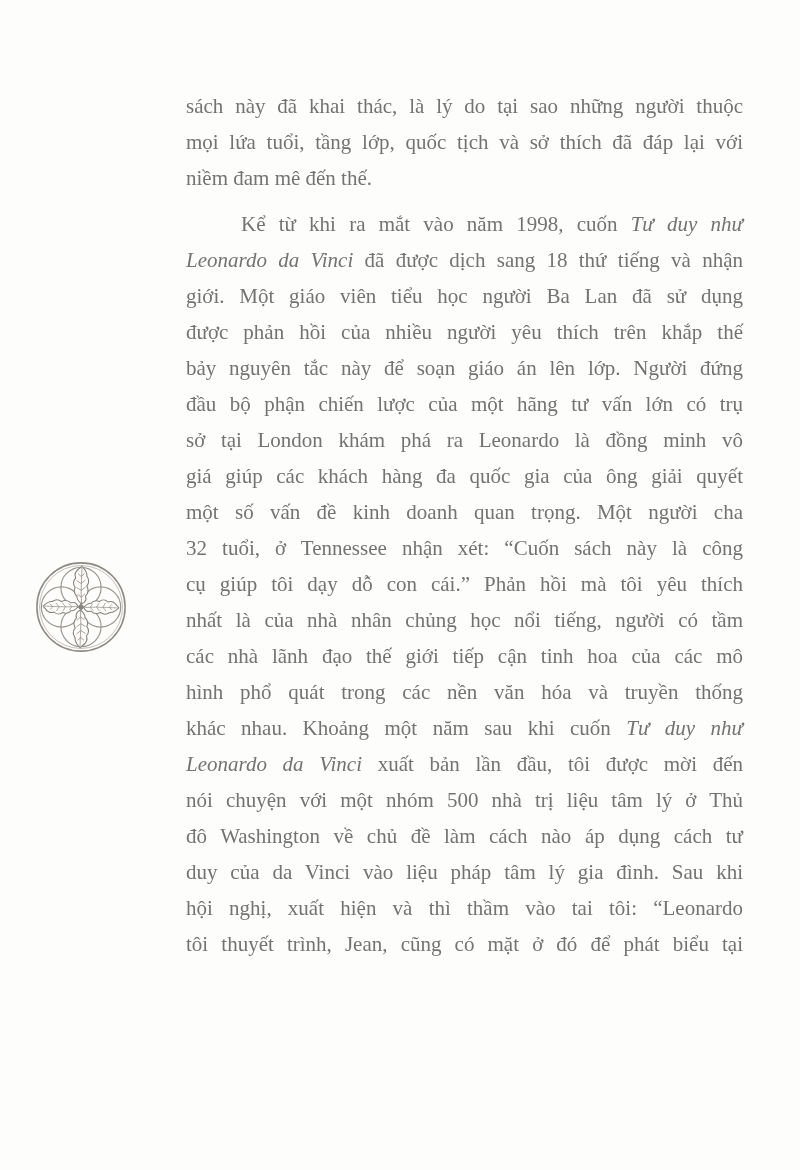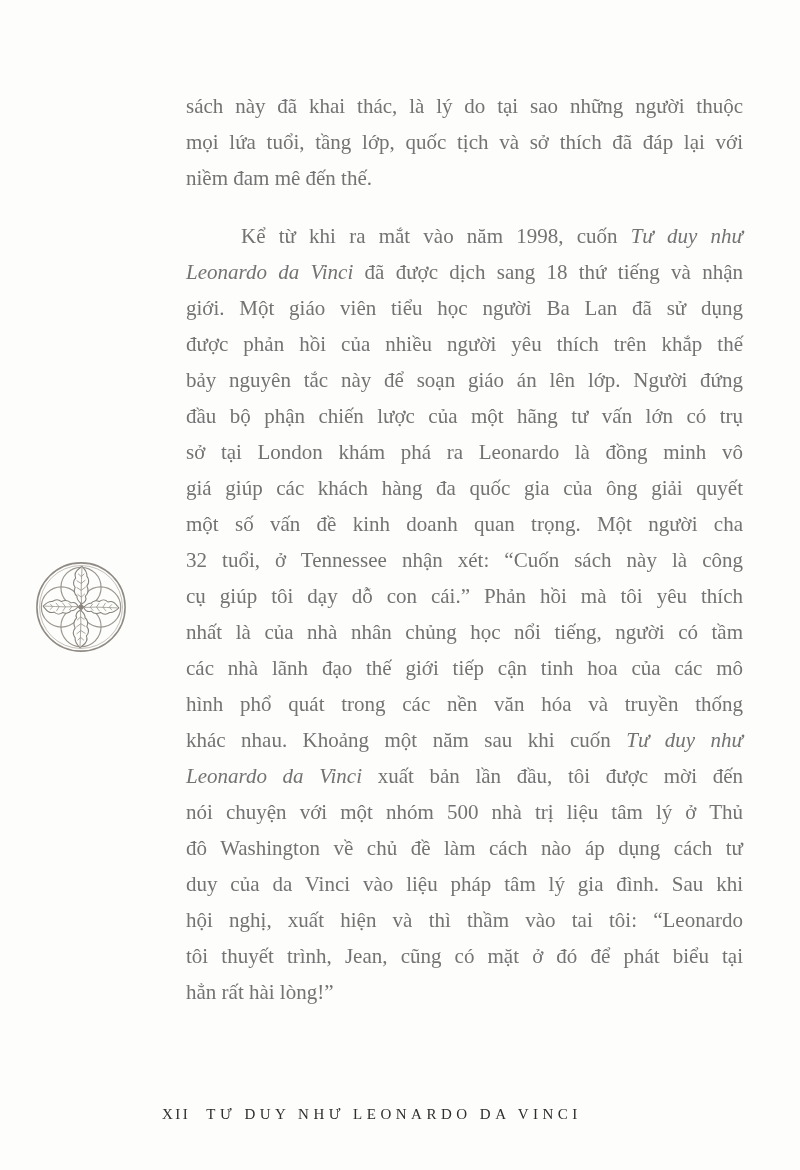--- a/index.html
+++ b/index.html
@@ -15,21 +15,21 @@
 
   .body-text {
     position: absolute;
     left: 186px; top: 88px;
     width: 557px;
     font-size: 21px;
     line-height: 36px;
     color: #737373;
   }
   .para { margin: 0; }
-  .para + .para { margin-top: 22px; }
+  .para + .para { margin-top: 10px; }
   .line {
     text-align: justify;
     text-align-last: justify;
     white-space: normal;
   }
   .line.last {
     text-align-last: left;
   }
   .line.indented { padding-left: 55px; }
   .italic { font-style: italic; }
@@ -116,22 +116,17 @@
         <div class="line"><span>nhất là của nhà nhân chủng học nổi tiếng, người có tầm</span></div>
         <div class="line"><span>các nhà lãnh đạo thế giới tiếp cận tinh hoa của các mô</span></div>
         <div class="line"><span>hình phổ quát trong các nền văn hóa và truyền thống</span></div>
         <div class="line"><span>khác nhau. Khoảng một năm sau khi cuốn </span><span class="italic">Tư duy như</span></div>
         <div class="line"><span class="italic">Leonardo da Vinci</span><span> xuất bản lần đầu, tôi được mời đến</span></div>
         <div class="line"><span>nói chuyện với một nhóm 500 nhà trị liệu tâm lý ở Thủ</span></div>
         <div class="line"><span>đô Washington về chủ đề làm cách nào áp dụng cách tư</span></div>
         <div class="line"><span>duy của da Vinci vào liệu pháp tâm lý gia đình. Sau khi</span></div>
         <div class="line"><span>hội nghị, xuất hiện và thì thầm vào tai tôi: “Leonardo</span></div>
         <div class="line"><span>tôi thuyết trình, Jean, cũng có mặt ở đó để phát biểu tại</span></div>
-        <div class="line last"><span>hẳn rất hài lòng!”</span></div>
       </div>
     </div>
 
-  <div class="footer">
-    <span class="page-num">XII</span>
-    <span class="running-title">TƯ DUY NHƯ LEONARDO DA VINCI</span>
-  </div>
 
 </div>
 
 </body></html>

